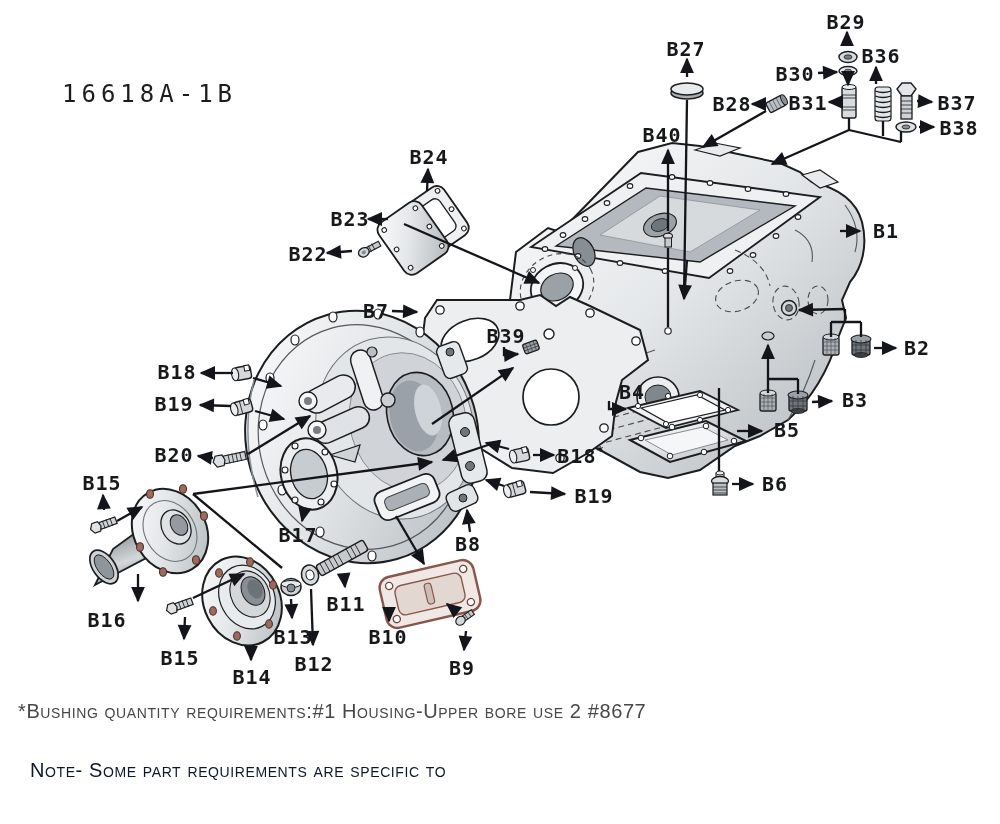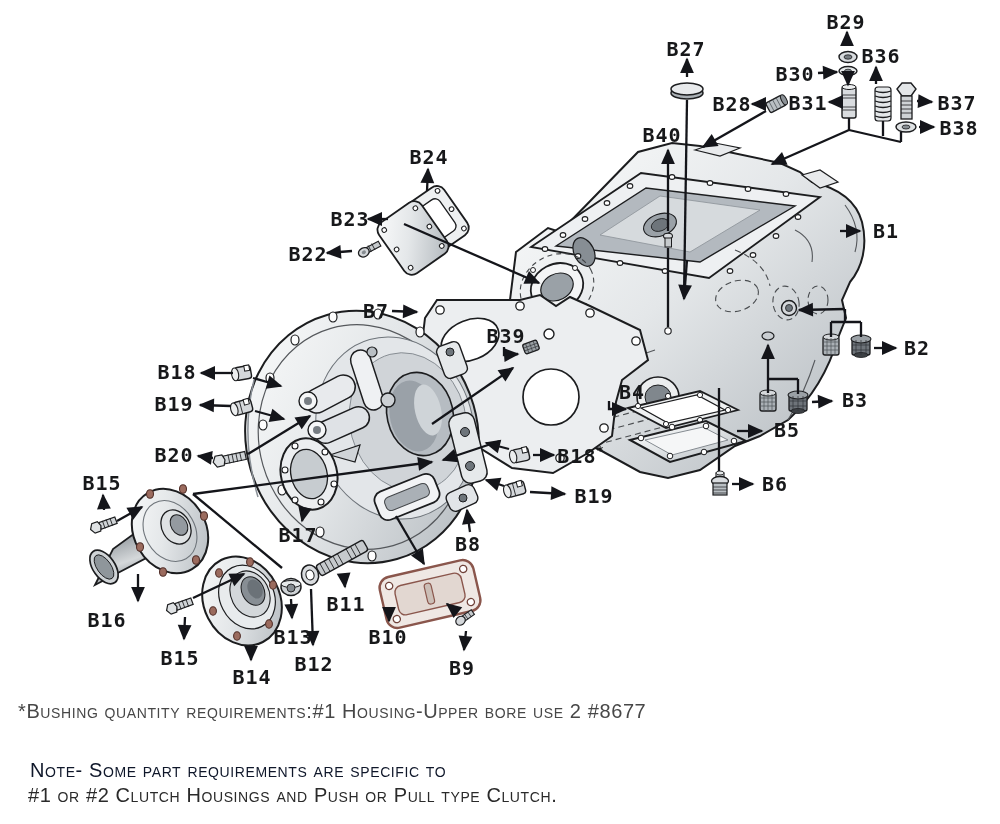--- a/index.html
+++ b/index.html
@@ -605,20 +605,21 @@
         <line x1="466" y1="631" x2="464" y2="650"></line>
         <line x1="457" y1="612" x2="447" y2="604"></line>
         <line x1="470" y1="532" x2="467" y2="510"></line>
         <line x1="304" y1="512" x2="302" y2="521"></line>
         <line x1="687" y1="260" x2="684" y2="299"></line>
       </g>
     </g>
   </svg>
 
   <div class="title-block">
+    <div class="title-part">16618A-1B</div>
   </div>
 
   <div class="labels-layer">
       <div class="part-label" style="left: 846px; top: 22px;">B29</div>
       <div class="part-label" style="left: 686px; top: 49px;">B27</div>
       <div class="part-label" style="left: 881px; top: 56px;">B36</div>
       <div class="part-label" style="left: 795px; top: 74px;">B30</div>
       <div class="part-label" style="left: 732px; top: 104px;">B28</div>
       <div class="part-label" style="left: 808px; top: 103px;">B31</div>
       <div class="part-label" style="left: 957px; top: 103px; text-align: center;">B37</div>
@@ -648,14 +649,13 @@
       <div class="part-label" style="left: 293px; top: 637px;">B13</div>
       <div class="part-label" style="left: 388px; top: 637px;">B10</div>
       <div class="part-label" style="left: 180px; top: 658px;">B15</div>
       <div class="part-label" style="left: 314px; top: 664px;">B12</div>
       <div class="part-label" style="left: 462px; top: 668px;">B9</div>
       <div class="part-label" style="left: 252px; top: 677px;">B14</div>
     </div>
 
   <div class="note n1">*Bushing quantity requirements:#1 Housing-Upper bore use 2 #8677</div>
   <div class="note n3">Note- Some part requirements are specific to</div>
-  <div class="note n4">#1 or #2 Clutch Housings and Push or Pull type Clutch.</div>
 </div>
 
 </body></html>

